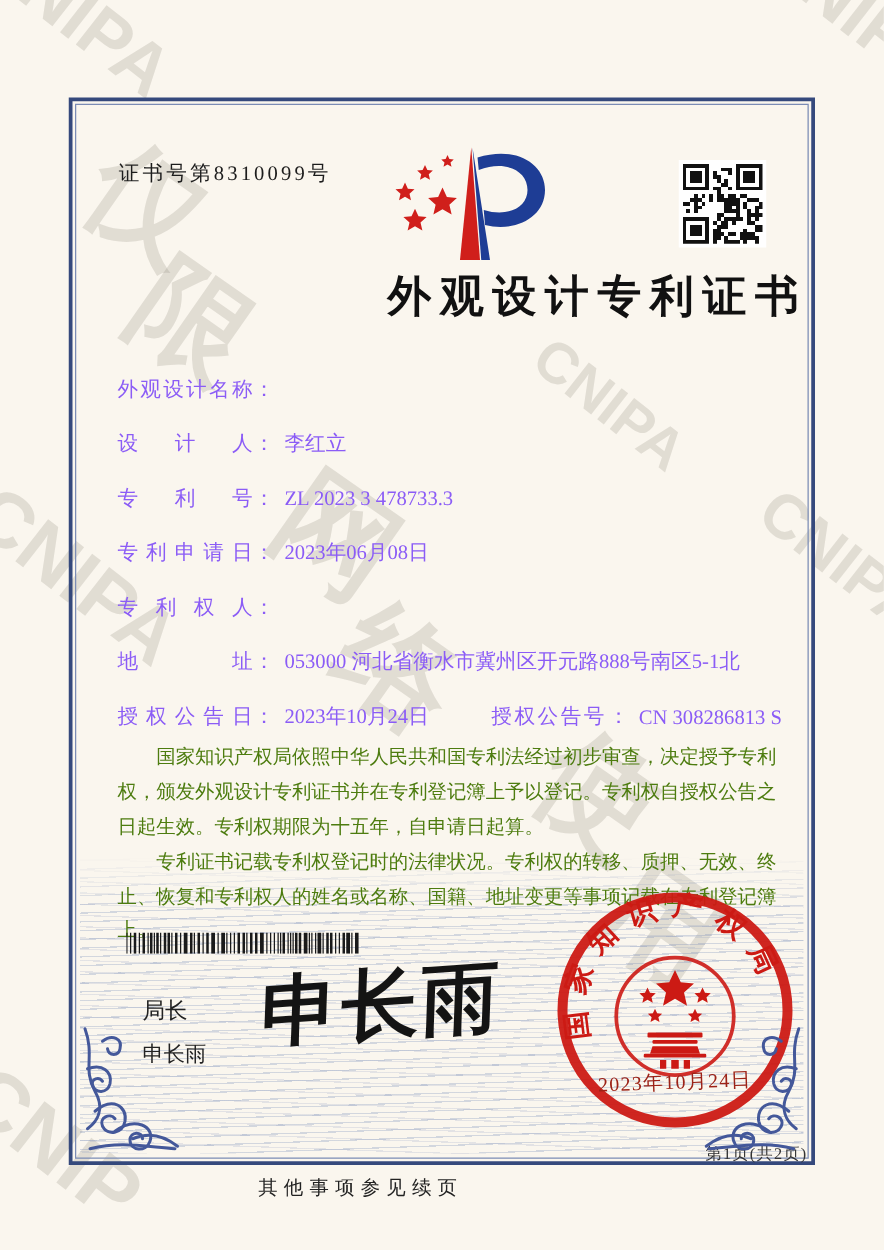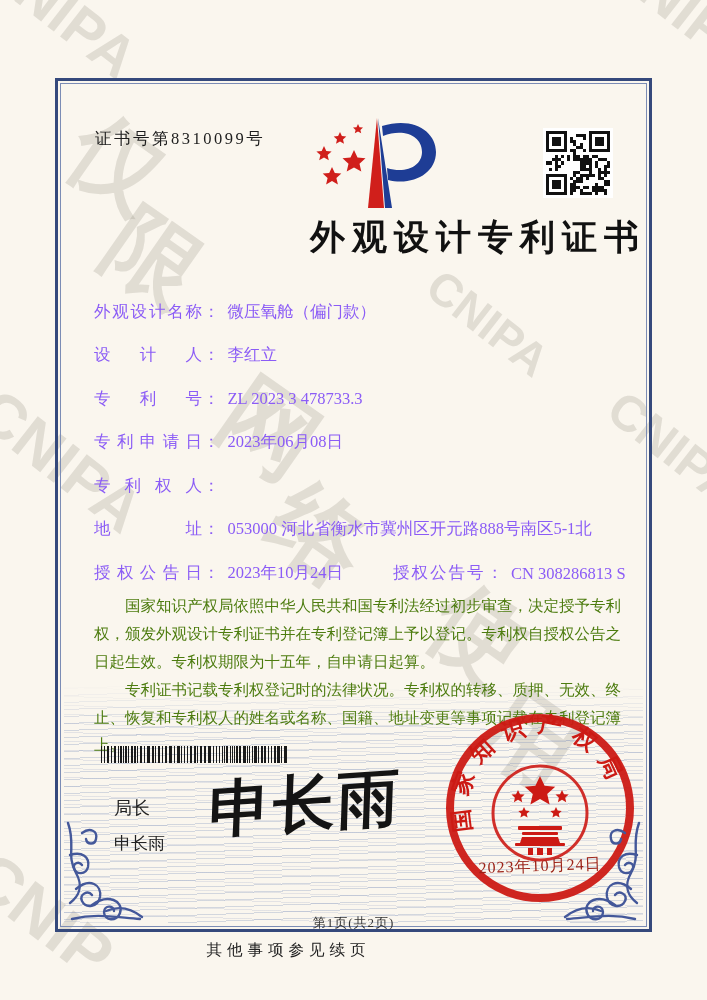--- a/index.html
+++ b/index.html
@@ -47,21 +47,21 @@
   
   #sig-title{position:absolute;left:53px;top:712px;font-family:"Liberation Sans",sans-serif;font-size:18px;}
   #sig-name{position:absolute;left:53px;top:748px;font-family:"Liberation Sans",sans-serif;font-size:17px;}
   #sig-script{position:absolute;left:148px;top:678px;font-size:62px;font-weight:600;
       letter-spacing:2px;transform:rotate(-4deg) skewX(-6deg);color:#141414;}
   
   #seal{position:absolute;left:381px;top:626px;width:196px;height:196px;}
   #seal-date{position:absolute;left:381px;top:772px;width:196px;text-align:center;
       color:#9c2318;font-size:16px;letter-spacing:1px;transform:rotate(-2deg);}
   
-  #page-note{position:absolute;left:0;top:830px;width:100%;text-align:center;font-size:13px;letter-spacing:1px;color:#333;}
+  #page-note{position:absolute;left:0;top:830px;width:100%;text-align:right;font-size:13px;letter-spacing:1px;color:#333;}
   #footer-note{position:absolute;left:0;top:940px;width:577px;text-align:center;
       font-size:15.5px;letter-spacing:5px;color:#222;z-index:2;}
   .corner{position:absolute;width:132px;height:132px;z-index:3;}
   #corner-bl{left:1px;bottom:1px;}
   #corner-br{right:1px;bottom:1px;transform:scaleX(-1);}
 </style>
 </head>
 <body>
 
 <div id="wm-layer">
@@ -233,21 +233,20 @@
           <rect x="2" y="16" width="3" height="3" fill="#111"></rect>
         </svg>
     </div>
 
     <div id="title">外观设计专利证书</div>
 
     <div id="fields">
       <div class="row">
         <span class="f-label">外观设计名称</span>
           <span class="f-colon">：</span>
-        <span class="f-value">微压氧舱（偏门款）</span>
       </div>
       <div class="row">
         <span class="f-label">设计人</span>
           <span class="f-colon">：</span>
         <span class="f-value">李红立</span>
       </div>
       <div class="row">
         <span class="f-label">专利号</span>
           <span class="f-colon">：</span>
         <span class="f-value">ZL 2023 3 478733.3</span>

